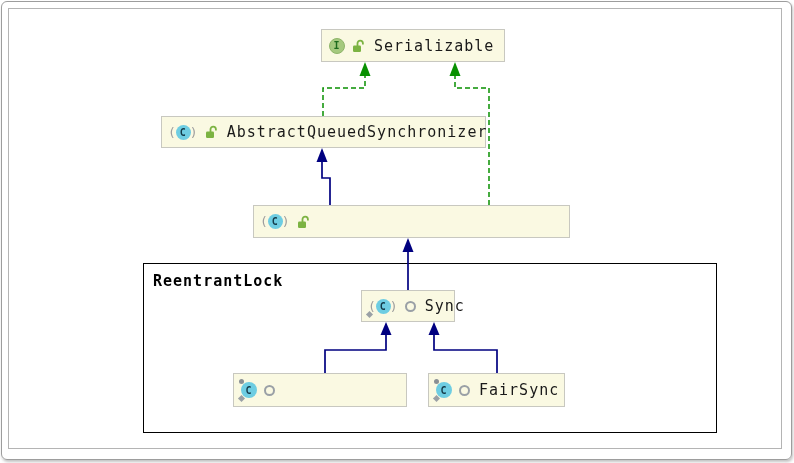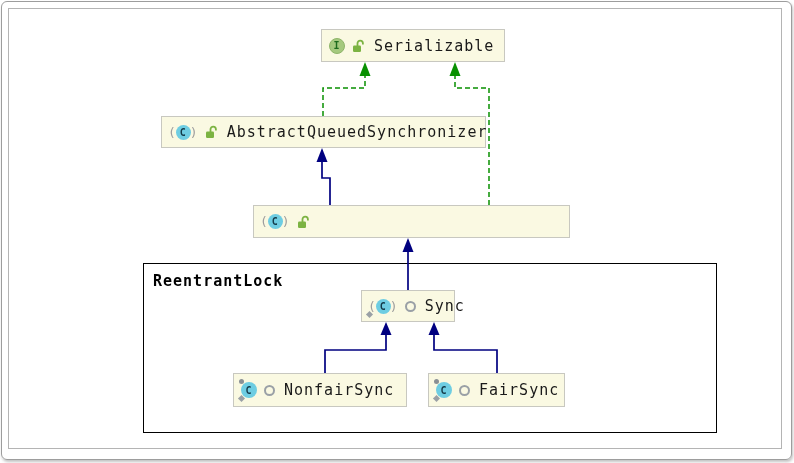--- a/index.html
+++ b/index.html
@@ -172,21 +172,20 @@
   <span class="label">Sync</span>
 </div>
 
 <div class="node" style="left:233px; top:373px; width:174px; height:34px;">
   <span class="badge-wrap">
     <span class="class-circle" style="width:16px;height:16px;">C</span>
     <i class="mark pin"></i>
     <i class="mark key"></i>
   </span>
   <span class="vis-ring"></span>
-  <span class="label">NonfairSync</span>
 </div>
 
 <div class="node" style="left:428px; top:373px; width:137px; height:34px;">
   <span class="badge-wrap">
     <span class="class-circle" style="width:16px;height:16px;">C</span>
     <i class="mark pin"></i>
     <i class="mark key"></i>
   </span>
   <span class="vis-ring"></span>
   <span class="label">FairSync</span>

